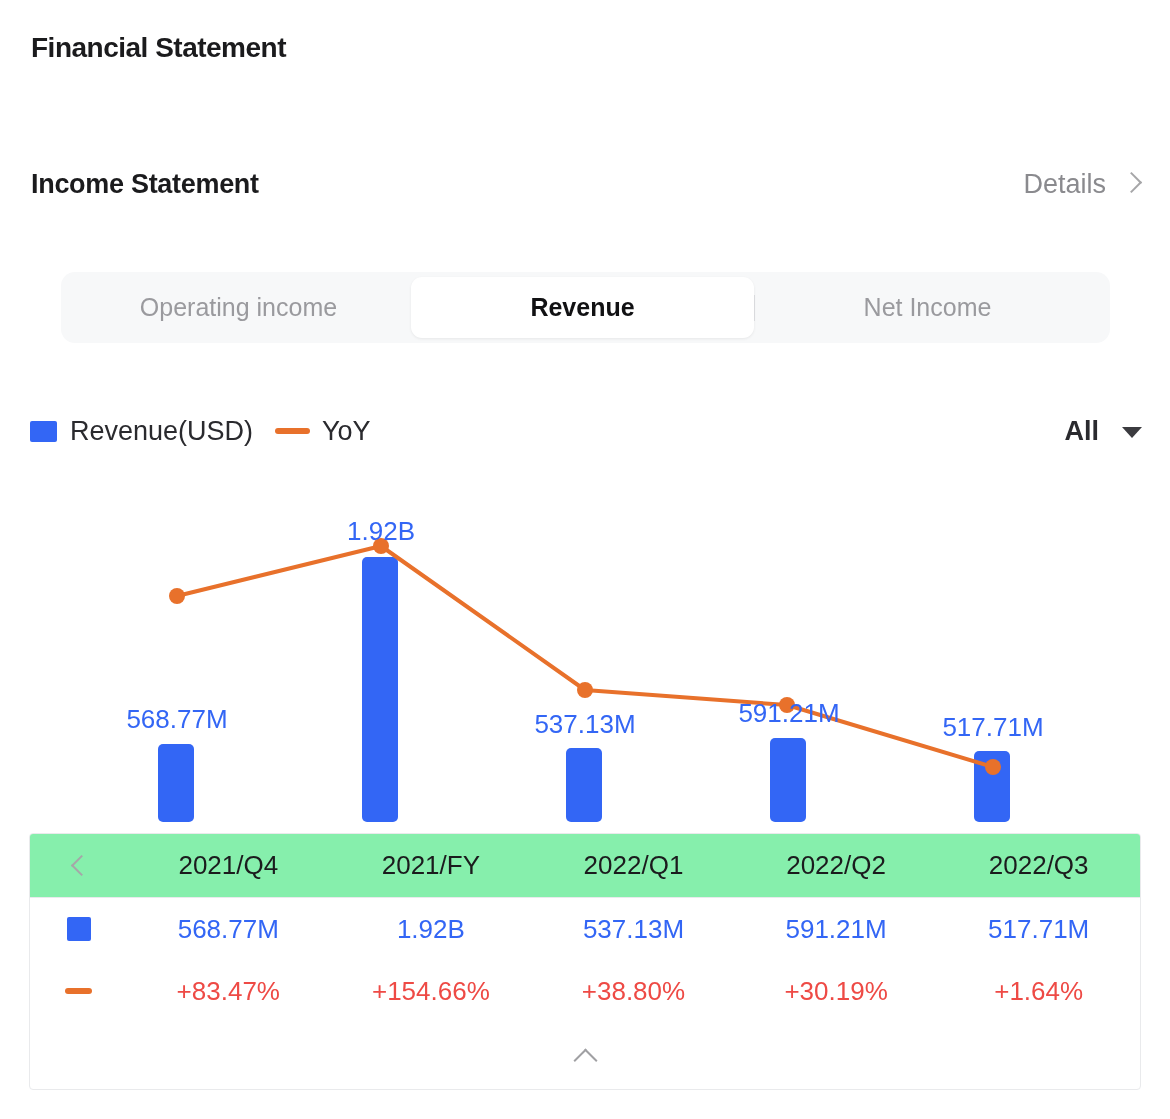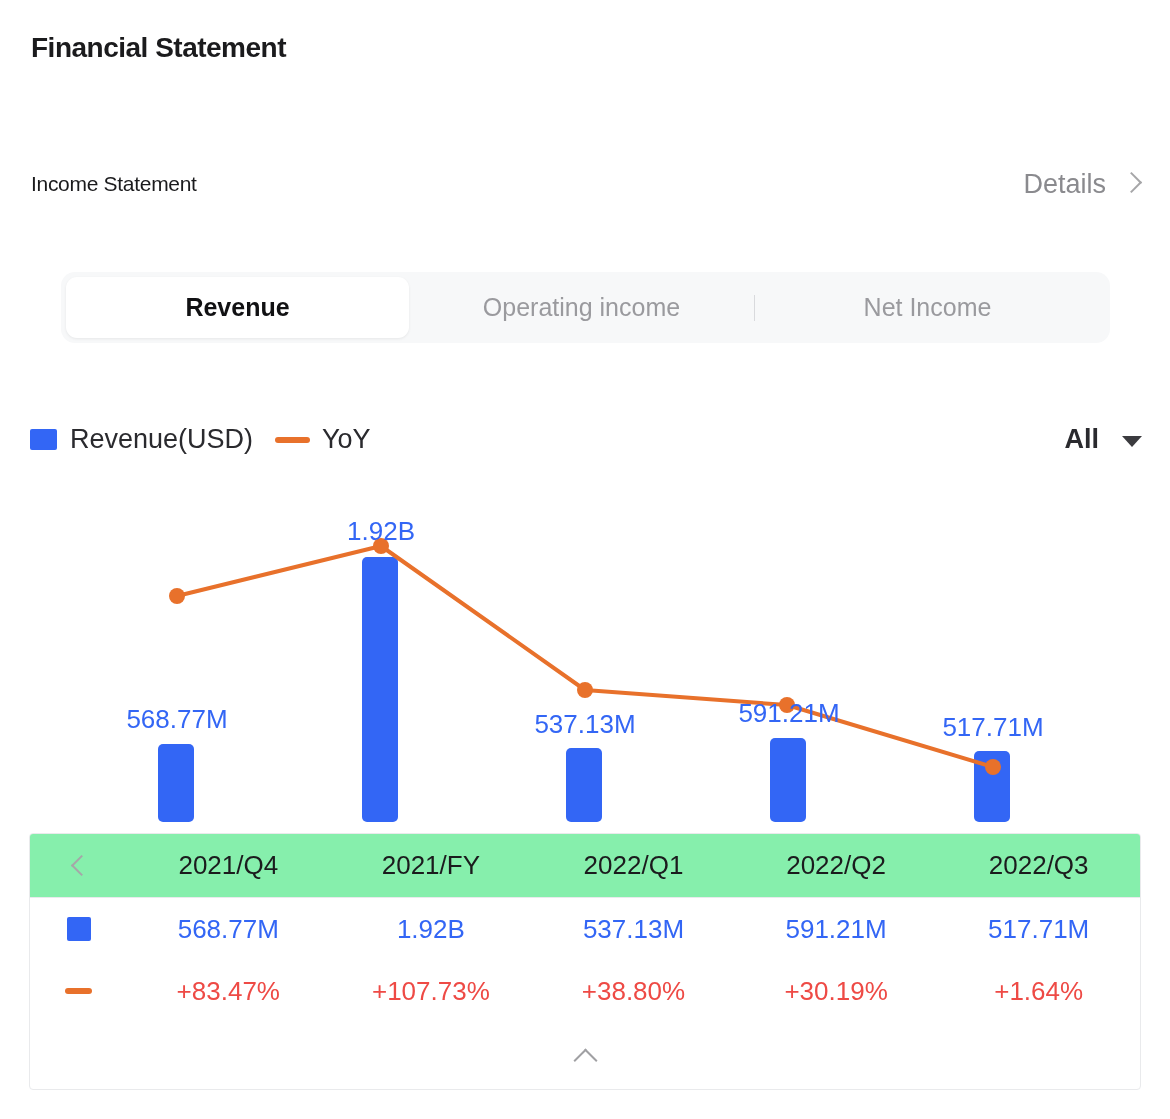--- a/index.html
+++ b/index.html
@@ -33,22 +33,22 @@
     position: absolute;
     left: 31px;
     top: 162px;
     right: 30px;
     height: 44px;
     display: flex;
     align-items: center;
     justify-content: space-between;
   }
   .section-title {
-    font-size: 21px;
-    font-weight: 400;
+    font-size: 27px;
+    font-weight: 700;
     letter-spacing: -0.3px;
     color: #1b1b1d;
   }
   .details-link {
     display: flex;
     align-items: flex-start;
     gap: 16px;
     cursor: pointer;
   }
   .details-label {
@@ -116,23 +116,22 @@
   }
 
   
   .legend-row {
     position: absolute;
     left: 30px;
     top: 408px;
     right: 28px;
     height: 46px;
     display: flex;
-    align-items: flex-start;
+    align-items: center;
     justify-content: space-between;
-    margin-top: 16px;
   }
   .legend-left {
     display: flex;
     align-items: center;
   }
   .legend-item {
     display: flex;
     align-items: center;
   }
   .legend-swatch-bar {
@@ -299,22 +298,22 @@
 
 <div class="section-header">
   <div class="section-title">Income Statement</div>
   <div class="details-link">
     <span class="details-label">Details</span>
     <span class="chev-right"></span>
   </div>
 </div>
 
 <div class="tabbar">
+  <div class="tab tab-operating">Operating income</div>
   <div class="tab tab-revenue active">Revenue</div>
-  <div class="tab tab-operating">Operating income</div>
   <div class="tab-divider"></div>
   <div class="tab tab-net">Net Income</div>
 </div>
 
 <div class="legend-row">
   <div class="legend-left">
     <div class="legend-item">
       <span class="legend-swatch-bar"></span>
       <span class="legend-text">Revenue(USD)</span>
     </div>
@@ -379,21 +378,21 @@
     <div class="cell value-cell">537.13M</div>
     <div class="cell value-cell">591.21M</div>
     <div class="cell value-cell">517.71M</div>
   </div>
 
   <div class="table-row">
     <div class="cell-icon">
       <span class="row-swatch-line"></span>
     </div>
     <div class="cell pct-cell">+83.47%</div>
-    <div class="cell pct-cell">+107.73%</div>
+    <div class="cell pct-cell">+154.66%</div>
     <div class="cell pct-cell">+38.80%</div>
     <div class="cell pct-cell">+30.19%</div>
     <div class="cell pct-cell">+1.64%</div>
   </div>
 
   <div class="collapse-row">
     <span class="chev-up"></span>
   </div>
 
 </div>

